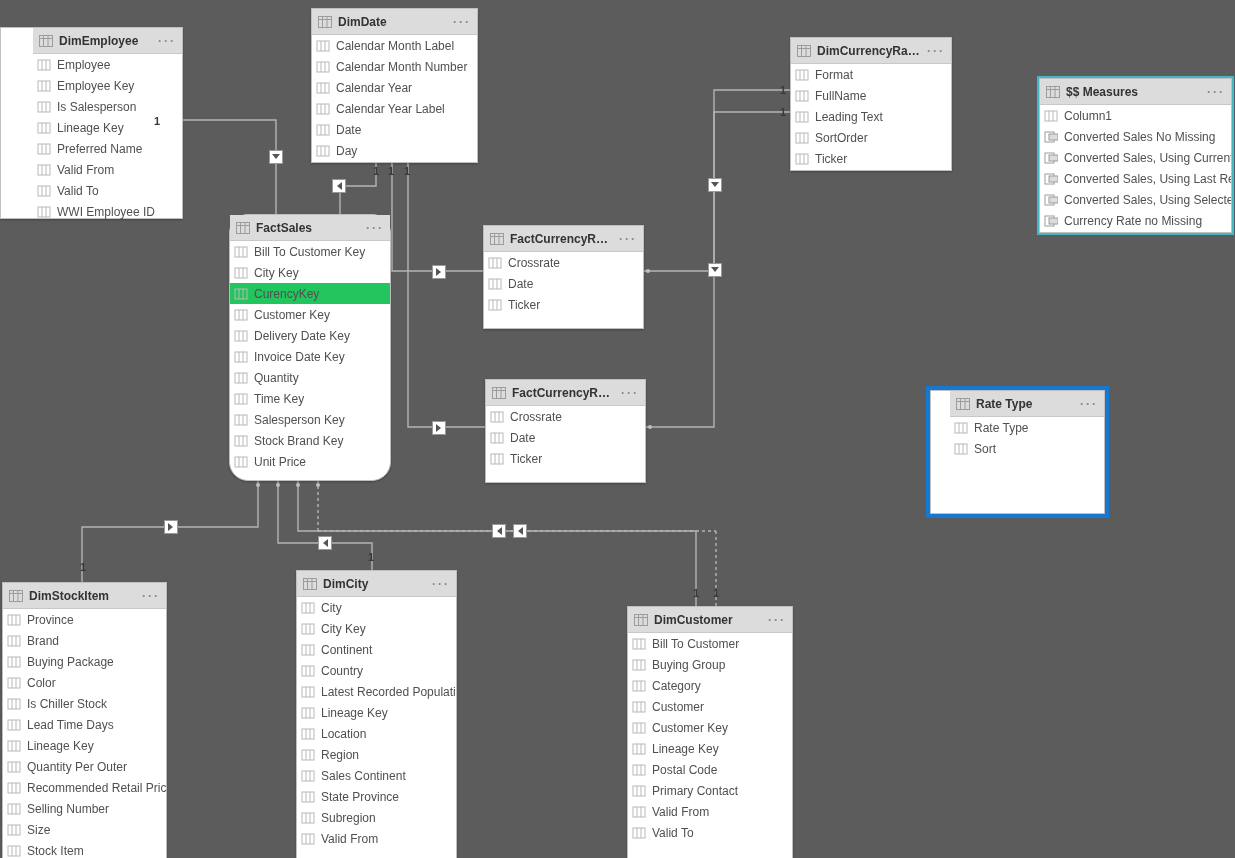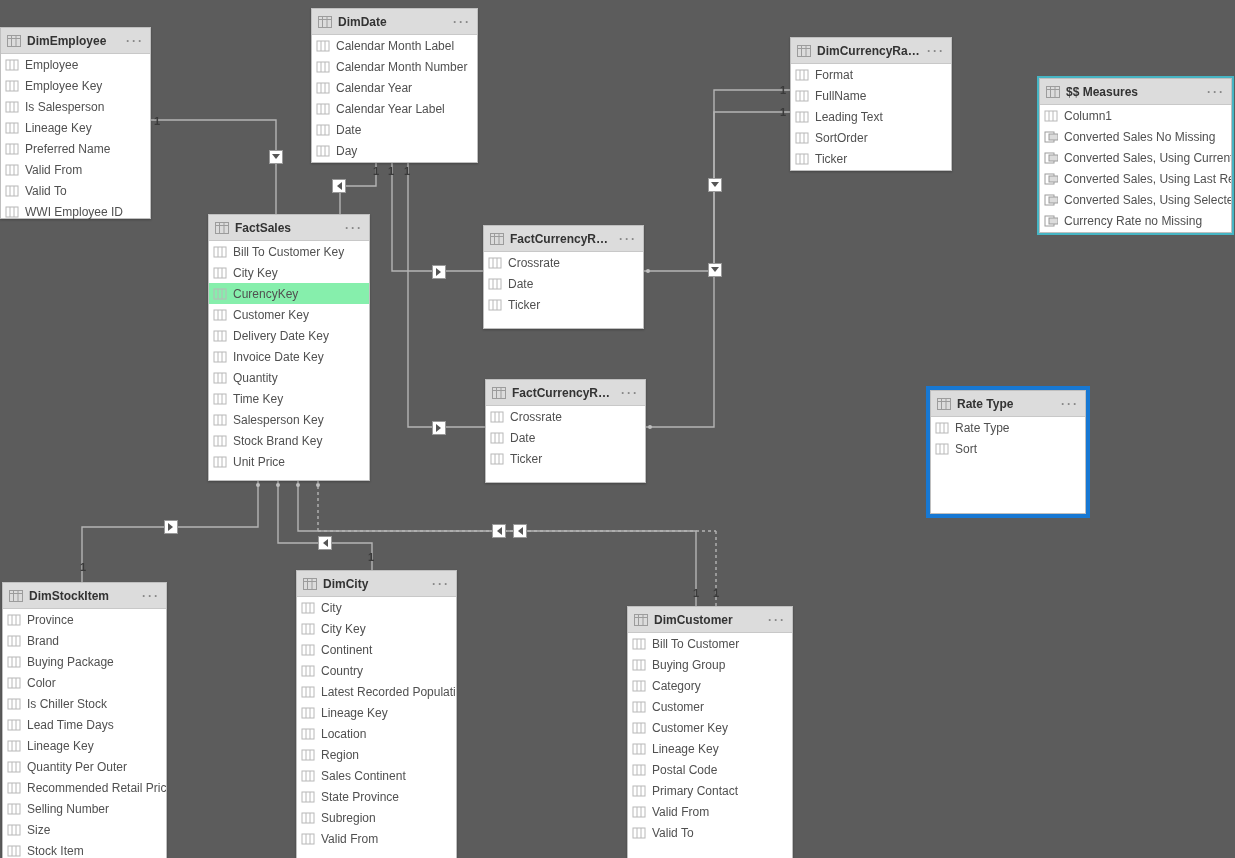--- a/index.html
+++ b/index.html
@@ -6,21 +6,21 @@
   .canvas{position:relative;width:1235px;height:858px}
   svg.rel{position:absolute;left:0;top:0;width:1235px;height:858px;pointer-events:none}
   .tbl{position:absolute;background:#fff;border:1px solid #bfbfbf;box-shadow:0 1px 2px rgba(0,0,0,.25)}
   .hdr{display:flex;align-items:center;gap:6px;background:#DCDCDC;border-bottom:1px solid #c8c8c8;padding:3px 6px;height:19px;color:#333;font-weight:600;font-size:12px;white-space:nowrap;overflow:hidden;text-overflow:ellipsis}
   .hdr .ico{flex:none;width:14px;height:12px;display:inline-block}
   .hdr .ttl{flex:1;overflow:hidden;text-overflow:ellipsis}
   .hdr .more{flex:none;color:#888;letter-spacing:2px;font-weight:bold}
   .rows{padding:0}
   .row{display:flex;align-items:center;gap:6px;padding:2px 6px 2px 4px;height:17px;white-space:nowrap;overflow:hidden;text-overflow:ellipsis;color:#505050}
   .row .ico{flex:none;width:14px;height:12px}
-  .row.hl{background:#86efac}
+  .row.hl{background:#22c55e}
   .sel-blue{outline:4px solid #1778D3}
   .sel-teal{outline:2px solid #46B5C4}
   .card-one{position:absolute;font-size:11px;color:#3a3a3a;font-weight:600}
   .arrow{position:absolute;width:12px;height:12px;background:#fff;border:1px solid #999;display:flex;align-items:center;justify-content:center;color:#444}
   .arrow svg{display:block}
   .cursor{position:absolute;width:14px;height:18px;pointer-events:none}
 </style>
 </head>
 <body>
 
@@ -60,21 +60,21 @@
       <circle cx="648" cy="271" r="2"></circle>
         <circle cx="650" cy="427" r="2"></circle>
     </g>
   </svg>
 
   <div class="cursor" id="cursor" style="left: 302px; top: 362px;">
     <svg viewBox="0 0 14 18">
         <path d="M1 1 L1 14 L4 11 L7 17 L9 16 L6 10 L11 10 Z" fill="#fff" stroke="#000" stroke-width="1"></path>
       </svg>
   </div>
-<div class="tbl" style="left: 0px; top: 27px; width: 149px; height: 190px;">
+<div class="tbl" style="left: 0px; top: 27px; width: 149px; height: 190px; padding-left: 32px;">
       <div class="hdr">
         <span class="ico"><svg viewBox="0 0 14 12">
             <rect x="0.5" y="0.5" width="13" height="11" fill="none" stroke="#9c9c9c"></rect>
             <line x1="0.5" y1="3.5" x2="13.5" y2="3.5" stroke="#9c9c9c"></line>
             <line x1="4.5" y1="0.5" x2="4.5" y2="11.5" stroke="#9c9c9c"></line>
             <line x1="9" y1="0.5" x2="9" y2="11.5" stroke="#9c9c9c"></line>
           </svg></span>
         <span class="ttl">DimEmployee</span>
         <span class="more">···</span>
       </div>
@@ -311,21 +311,21 @@
         </div>
         <div class="row">
           <span class="ico"><svg viewBox="0 0 14 12">
               <rect x="1" y="1" width="9" height="10" fill="none" stroke="#9c9c9c"></rect>
               <rect x="5" y="3" width="9" height="6" fill="#dcdcdc" stroke="#9c9c9c"></rect>
             </svg></span>
           <span>Currency Rate no Missing</span>
         </div>
       </div>
     </div>
-    <div class="tbl" style="left: 208px; top: 214px; width: 160px; height: 265px;">
+    <div class="tbl" style="left: 229px; top: 214px; width: 160px; height: 265px; border-radius: 19px;">
       <div class="hdr">
         <span class="ico"><svg viewBox="0 0 14 12">
             <rect x="0.5" y="0.5" width="13" height="11" fill="none" stroke="#9c9c9c"></rect>
             <line x1="0.5" y1="3.5" x2="13.5" y2="3.5" stroke="#9c9c9c"></line>
             <line x1="4.5" y1="0.5" x2="4.5" y2="11.5" stroke="#9c9c9c"></line>
             <line x1="9" y1="0.5" x2="9" y2="11.5" stroke="#9c9c9c"></line>
           </svg></span>
         <span class="ttl">FactSales</span>
         <span class="more">···</span>
       </div>
@@ -489,21 +489,21 @@
         <div class="row">
           <span class="ico"><svg viewBox="0 0 14 12">
               <rect x="1" y="1" width="12" height="10" fill="none" stroke="#b8b8b8"></rect>
               <line x1="5" y1="1" x2="5" y2="11" stroke="#b8b8b8"></line>
               <line x1="9" y1="1" x2="9" y2="11" stroke="#b8b8b8"></line>
             </svg></span>
           <span>Ticker</span>
         </div>
       </div>
     </div>
-    <div class="tbl sel-blue" style="left: 930px; top: 390px; width: 154px; height: 122px;">
+    <div class="tbl sel-blue" style="left: 930px; top: 390px; width: 154px; height: 122px; padding-left: 19px;">
       <div class="hdr">
         <span class="ico"><svg viewBox="0 0 14 12">
             <rect x="0.5" y="0.5" width="13" height="11" fill="none" stroke="#9c9c9c"></rect>
             <line x1="0.5" y1="3.5" x2="13.5" y2="3.5" stroke="#9c9c9c"></line>
             <line x1="4.5" y1="0.5" x2="4.5" y2="11.5" stroke="#9c9c9c"></line>
             <line x1="9" y1="0.5" x2="9" y2="11.5" stroke="#9c9c9c"></line>
           </svg></span>
         <span class="ttl">Rate Type</span>
         <span class="more">···</span>
       </div>

